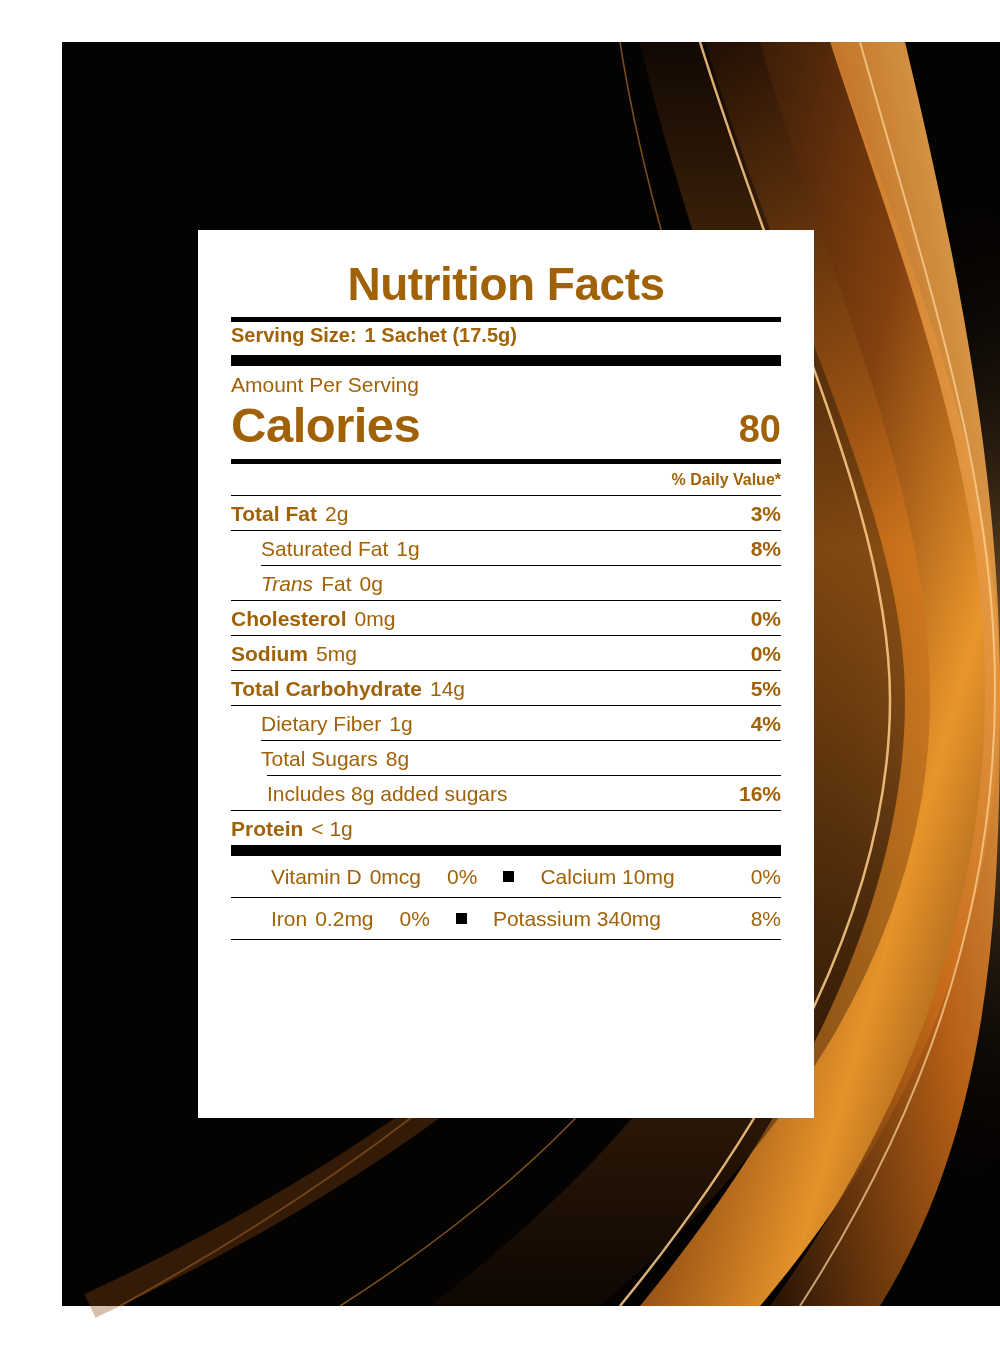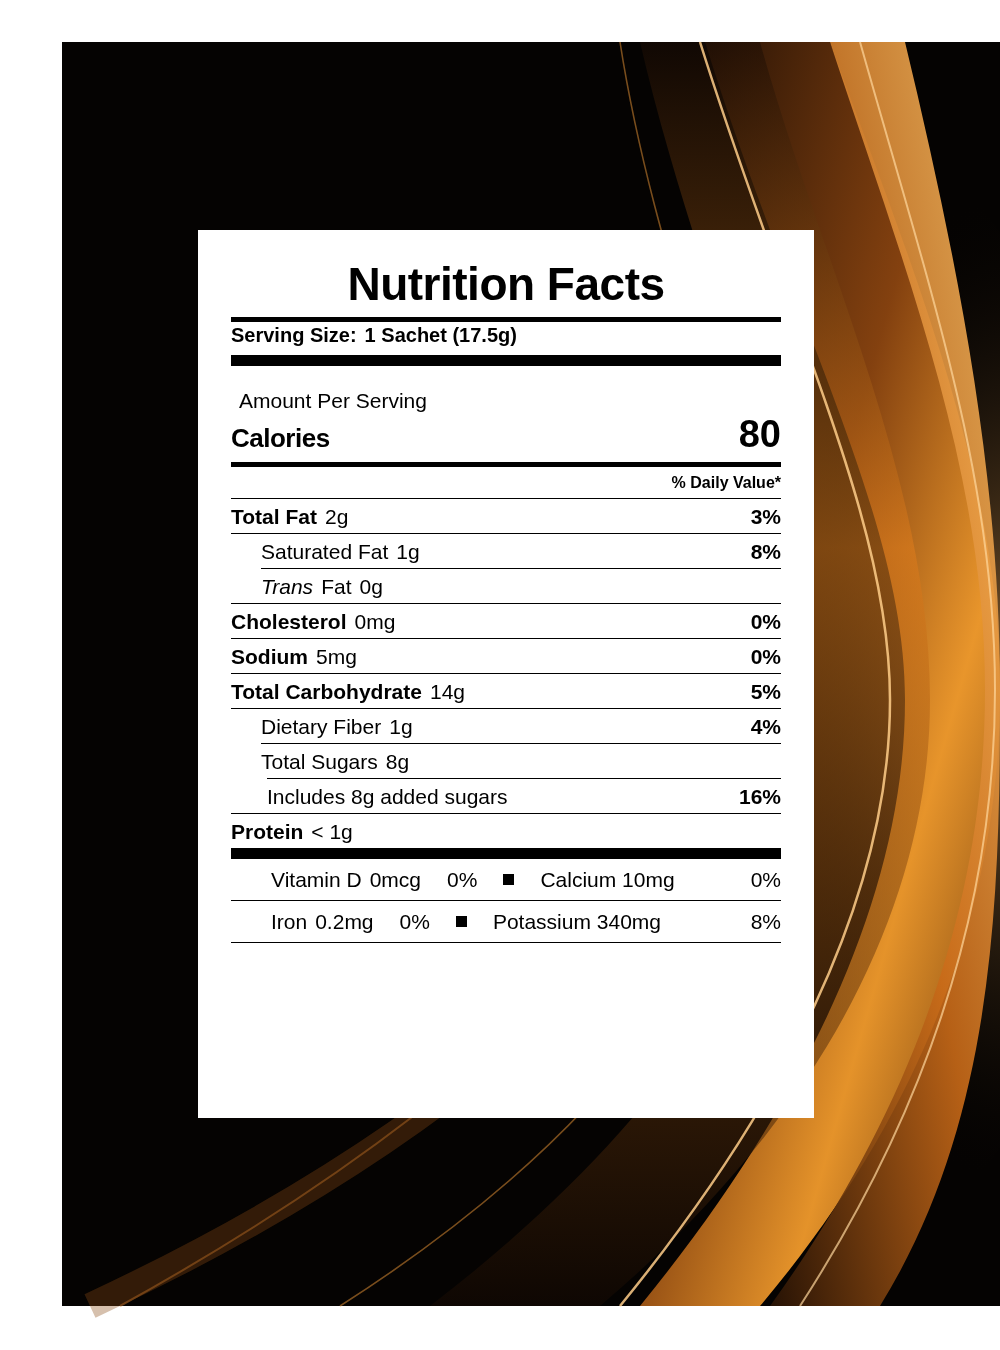--- a/index.html
+++ b/index.html
@@ -36,21 +36,21 @@
   
   #label {
     position: absolute;
     left: 198px;
     top: 230px;
     width: 616px;
     height: 888px;
     background: #ffffff;
     box-sizing: border-box;
     padding: 0 33px;
-    color: #000000;
+    color: #a16207;
   }
 
   .nf-title {
     text-align: center;
     font-size: 46px;
     font-weight: bold;
     letter-spacing: -0.5px;
     padding-top: 28px;
     padding-bottom: 6px;
     line-height: 1.15;
@@ -74,31 +74,30 @@
     font-size: 21px;
     padding: 8px 0 4px 0;
   }
   .serving-size {
     font-size: 20px;
     font-weight: bold;
     padding: 2px 0 8px 0;
   }
   .amount-per {
     font-size: 21px;
-    padding: 23px 0 0 0;
-    margin-left: 8px;
+    padding: 7px 0 0 0;
   }
   .calories-row {
     display: flex;
     justify-content: space-between;
     align-items: baseline;
     padding: 0 0 6px 0;
   }
   .calories-label {
-    font-size: 26px;
+    font-size: 49px;
     font-weight: bold;
     letter-spacing: -0.5px;
   }
   .calories-value {
     font-size: 38px;
     font-weight: bold;
     margin-left: 16px;
   }
   .dv-head {
     text-align: right;

